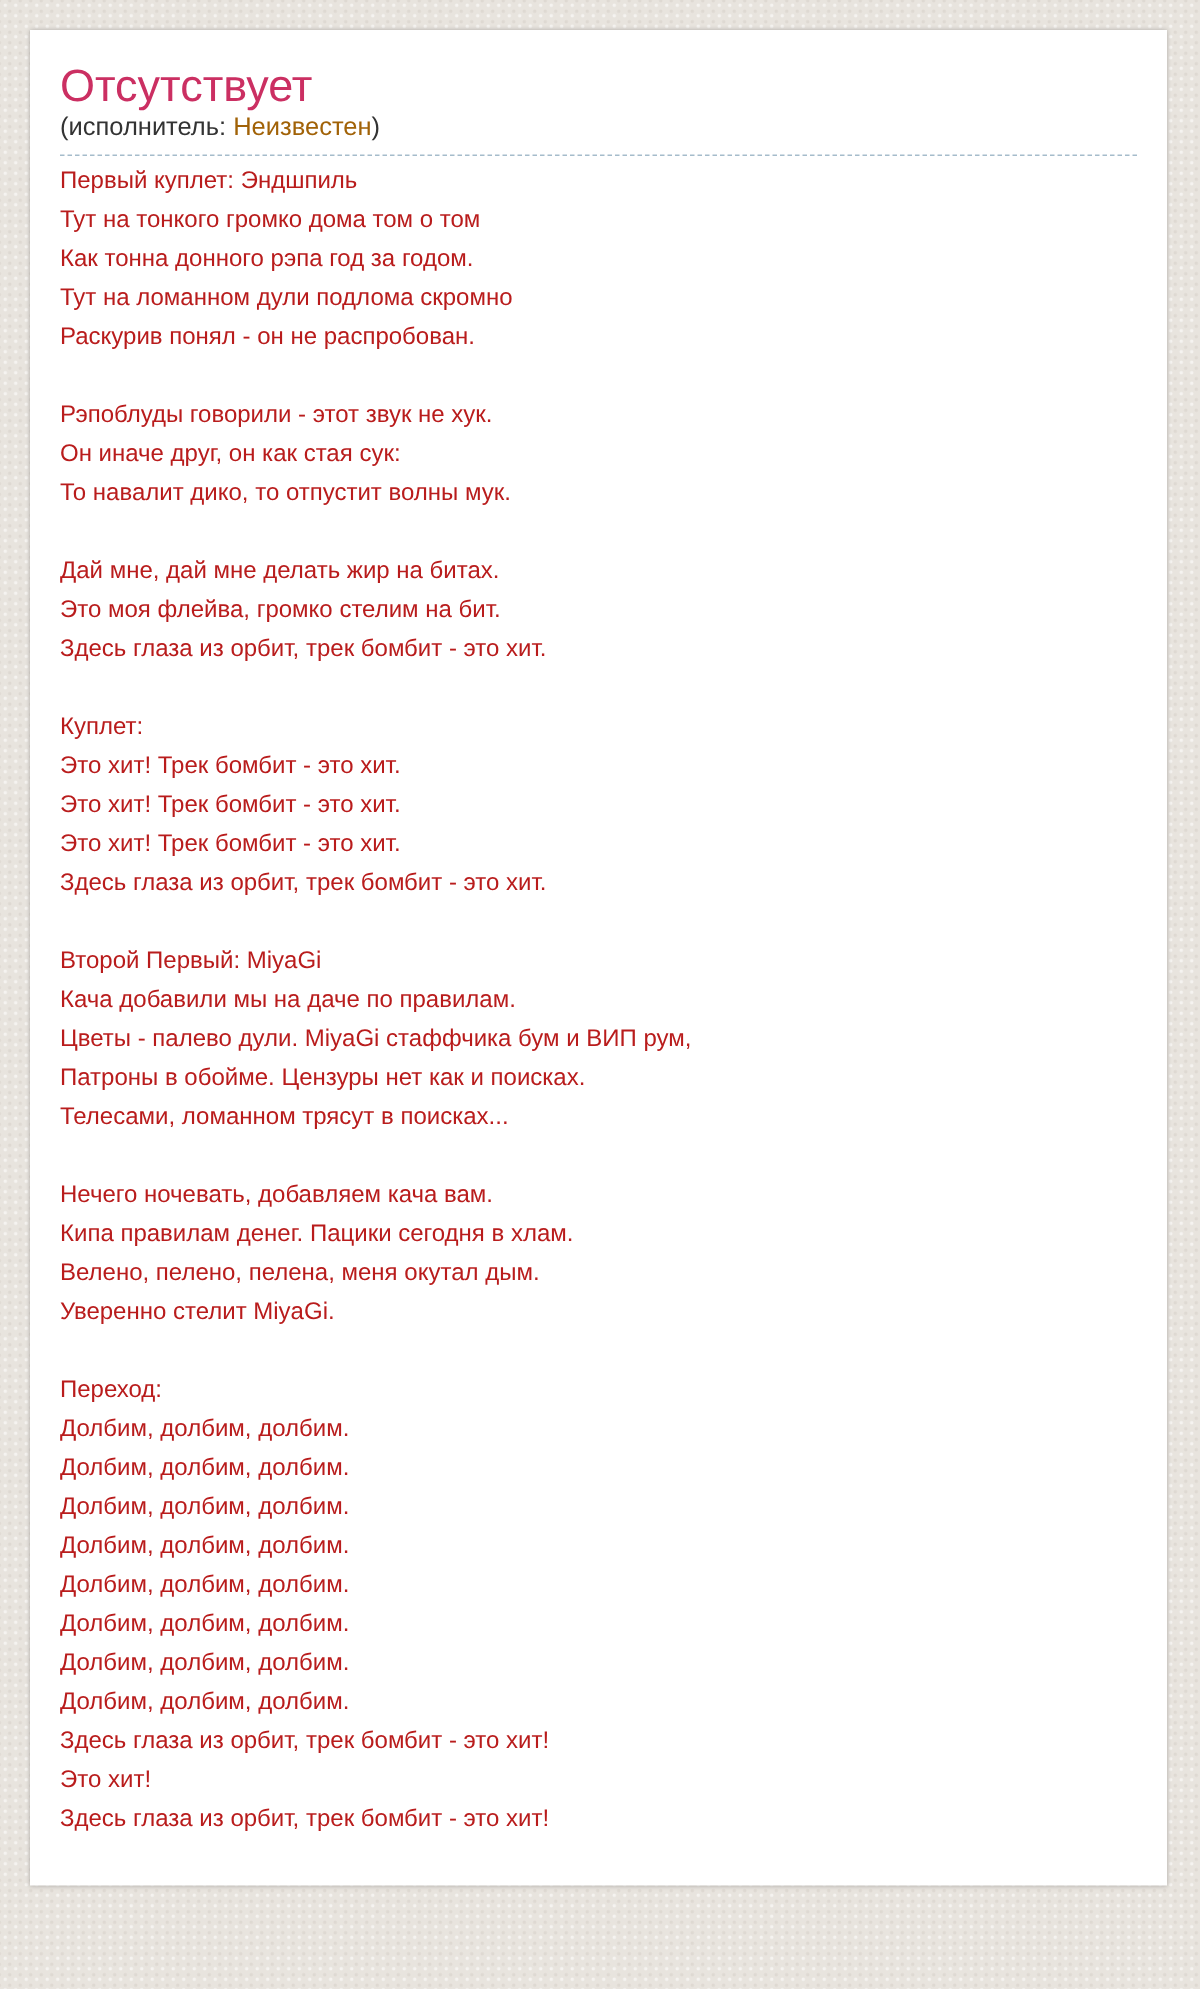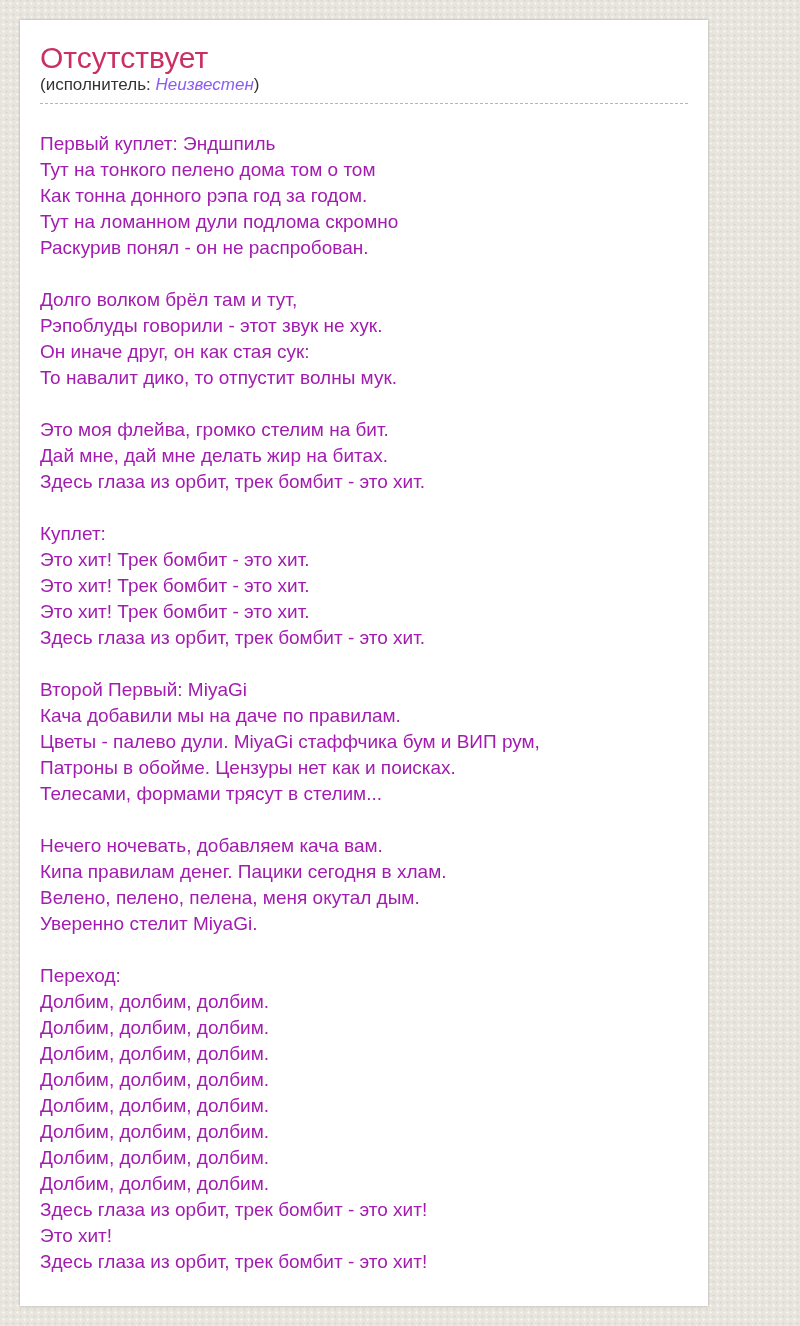--- a/index.html
+++ b/index.html
@@ -13,21 +13,21 @@
     min-height: 1326px;
     font-family: "Liberation Sans", "DejaVu Sans", sans-serif;
     background-color: #e8e4de;
     background-image:
       radial-gradient(rgba(255,255,255,0.55) 1px, rgba(255,255,255,0) 1.4px),
       radial-gradient(rgba(170,160,150,0.16) 1px, rgba(170,160,150,0) 1.4px);
     background-size: 7px 7px, 7px 7px;
     background-position: 0 0, 3px 4px;
   }
   .card {
-    width: 688px;
+    width: 758px;
     margin: 20px auto 0 20px;
     background: #ffffff;
     box-shadow: 0 0 3px rgba(0,0,0,0.25);
     padding: 22px 20px 31px 20px;
   }
   h1.song-title {
     margin: 0;
     font-size: 30px;
     line-height: 32px;
     font-weight: 400;
@@ -35,77 +35,75 @@
     letter-spacing: 0;
   }
   .artist-line {
     font-size: 17px;
     line-height: 22px;
     color: #333333;
     padding-bottom: 7px;
     border-bottom: 1px dashed #a5bccb;
   }
   .artist-line a {
-    color: #8b5cf6;
+    color: #a16207;
     text-decoration: none;
     cursor: pointer;
-    font-style: italic;
   }
   .lyrics {
-    margin-top: 27px;
-    font-size: 19px;
+    margin-top: 4px;
+    font-size: 16px;
     line-height: 26px;
-    color: #a21caf;
+    color: #b91c1c;
   }
   .stanza { margin: 0 0 26px 0; }
   .stanza:last-child { margin-bottom: 0; }
   .line { white-space: pre-wrap; }
 </style>
 </head>
 <body>
 
 <div class="card">
   <h1 class="song-title">Отсутствует</h1>
 
   <div class="artist-line">
     <span>(исполнитель: </span><a href="#">Неизвестен</a><span>)</span>
   </div>
 
   <div class="lyrics">
       <div class="stanza">
         <div class="line">Первый куплет: Эндшпиль</div>
-        <div class="line">Тут на тонкого пелено дома том о том</div>
+        <div class="line">Тут на тонкого громко дома том о том</div>
         <div class="line">Как тонна донного рэпа год за годом.</div>
         <div class="line">Тут на ломанном дули подлома скромно</div>
         <div class="line">Раскурив понял - он не распробован.</div>
       </div>
       <div class="stanza">
-        <div class="line">Долго волком брёл там и тут,</div>
         <div class="line">Рэпоблуды говорили - этот звук не хук.</div>
         <div class="line">Он иначе друг, он как стая сук:</div>
         <div class="line">То навалит дико, то отпустит волны мук.</div>
       </div>
       <div class="stanza">
+        <div class="line">Дай мне, дай мне делать жир на битах.</div>
         <div class="line">Это моя флейва, громко стелим на бит.</div>
-        <div class="line">Дай мне, дай мне делать жир на битах.</div>
         <div class="line">Здесь глаза из орбит, трек бомбит - это хит.</div>
       </div>
       <div class="stanza">
         <div class="line">Куплет:</div>
         <div class="line">Это хит! Трек бомбит - это хит.</div>
         <div class="line">Это хит! Трек бомбит - это хит.</div>
         <div class="line">Это хит! Трек бомбит - это хит.</div>
         <div class="line">Здесь глаза из орбит, трек бомбит - это хит.</div>
       </div>
       <div class="stanza">
         <div class="line">Второй Первый: MiyaGi</div>
         <div class="line">Кача добавили мы на даче по правилам.</div>
         <div class="line">Цветы - палево дули. MiyaGi стаффчика бум и ВИП рум,</div>
         <div class="line">Патроны в обойме. Цензуры нет как и поисках.</div>
-        <div class="line">Телесами, формами трясут в стелим...</div>
+        <div class="line">Телесами, ломанном трясут в поисках...</div>
       </div>
       <div class="stanza">
         <div class="line">Нечего ночевать, добавляем кача вам.</div>
         <div class="line">Кипа правилам денег. Пацики сегодня в хлам.</div>
         <div class="line">Велено, пелено, пелена, меня окутал дым.</div>
         <div class="line">Уверенно стелит MiyaGi.</div>
       </div>
       <div class="stanza">
         <div class="line">Переход:</div>
         <div class="line">Долбим, долбим, долбим.</div>

